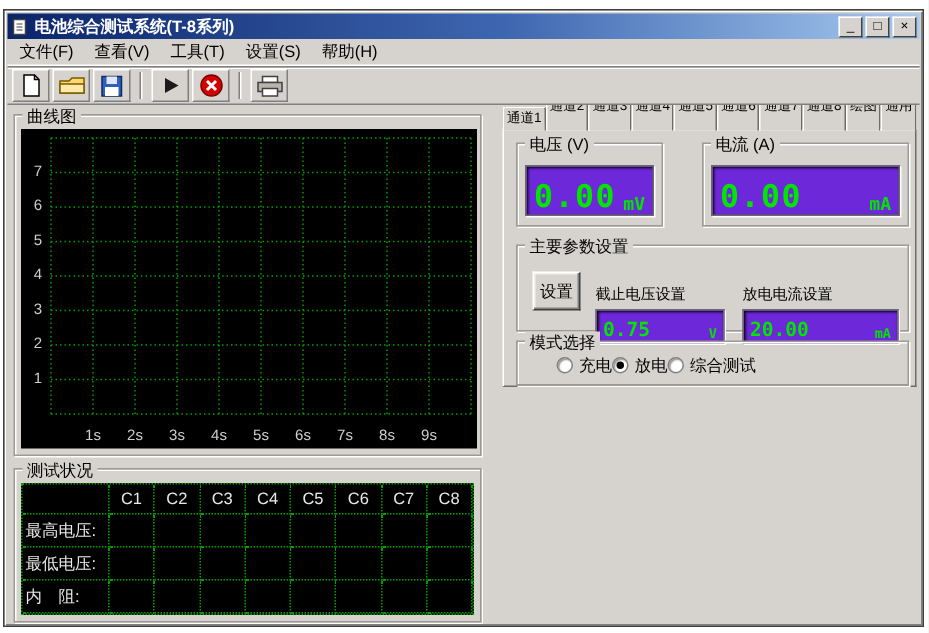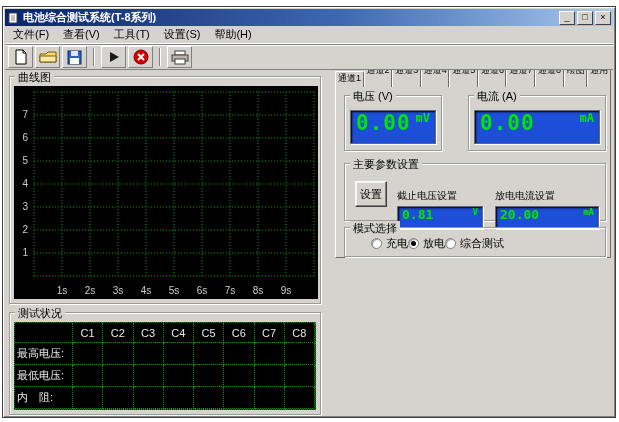--- a/index.html
+++ b/index.html
@@ -48,22 +48,22 @@
   .tcell.row-l{justify-content:flex-start;padding-left:2px;white-space:nowrap}
   
   .tabs{display:flex;align-items:center;height:17px;position:relative;z-index:2;overflow:hidden}
   .tab{height:32px;font-size:9px;line-height:13px;padding:0 2px;background:#d6d3ce;border:1px solid;
     border-color:#fff #6e6a64 #6e6a64 #fff;border-top-left-radius:2px;border-top-right-radius:2px;
     white-space:nowrap;flex-shrink:1;min-width:0;overflow:hidden;cursor:default}
   .tab.active{height:17px;border-bottom-color:#d6d3ce;margin-bottom:-1px;z-index:3}
   .tabpanel{position:absolute;left:0;right:0;top:16px;height:172px;background:#d6d3ce;
     border:1px solid;border-color:#fff #6e6a64 #6e6a64 #fff;z-index:1}
   
-  .lcd{background:#1d4ed8;border:1px solid #6a6a6a;box-shadow:inset 1px 1px 2px #000, 1px 1px 0 #fff;
-    display:flex;align-items:flex-start;justify-content:space-between;
+  .lcd{background:#6d28d9;border:1px solid #6a6a6a;box-shadow:inset 1px 1px 2px #000, 1px 1px 0 #fff;
+    display:flex;align-items:flex-end;justify-content:space-between;
     font-family:"DejaVu Sans Mono","Liberation Mono",monospace;font-weight:bold}
   .lcd-value{color:#00e600}
   .lcd-unit{color:#00e600}
   .voltage-group{left:8px;top:8px;width:98px;height:56px}
   .current-group{left:132px;top:8px;width:138px;height:56px}
   .lcd-big{position:absolute;left:5px;right:5px;top:14px;height:34px;padding:0 5px}
   .lcd-big .lcd-value{font-size:21px;letter-spacing:1px}
   .lcd-big .lcd-unit{font-size:12px}
   .params-group{left:8px;top:76px;width:262px;height:58px}
   .btn{position:absolute;left:10px;top:17px;width:32px;height:26px;background:#d6d3ce;
@@ -304,21 +304,21 @@
             <span class="lcd-unit">mA</span>
           </div>
         </div>
 
         <div class="group params-group">
           <span class="legend">主要参数设置</span>
           <button class="btn">设置</button>
           <div class="param param-cutoff">
             <span class="param-label">截止电压设置</span>
             <div class="lcd lcd-small">
-              <span class="lcd-value">0.81</span>
+              <span class="lcd-value">0.75</span>
               <span class="lcd-unit">V</span>
             </div>
           </div>
           <div class="param param-discharge">
             <span class="param-label">放电电流设置</span>
             <div class="lcd lcd-small">
               <span class="lcd-value">20.00</span>
               <span class="lcd-unit">mA</span>
             </div>
           </div>

